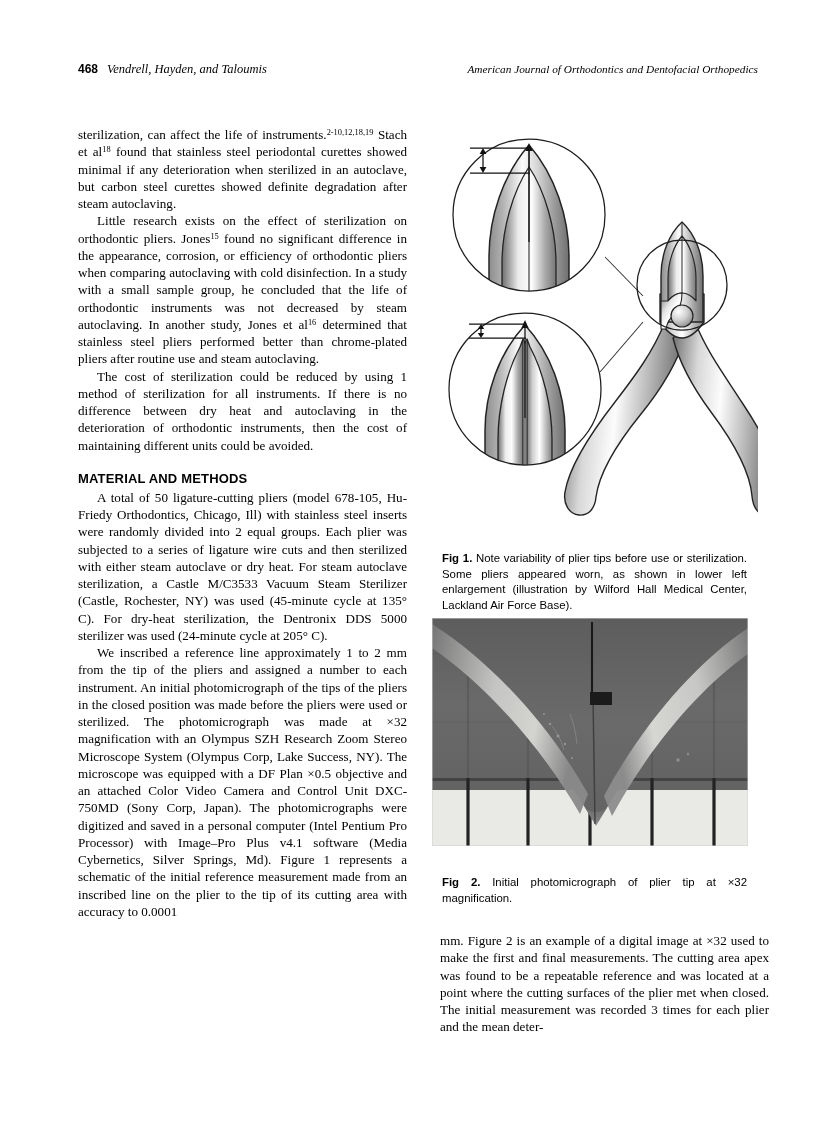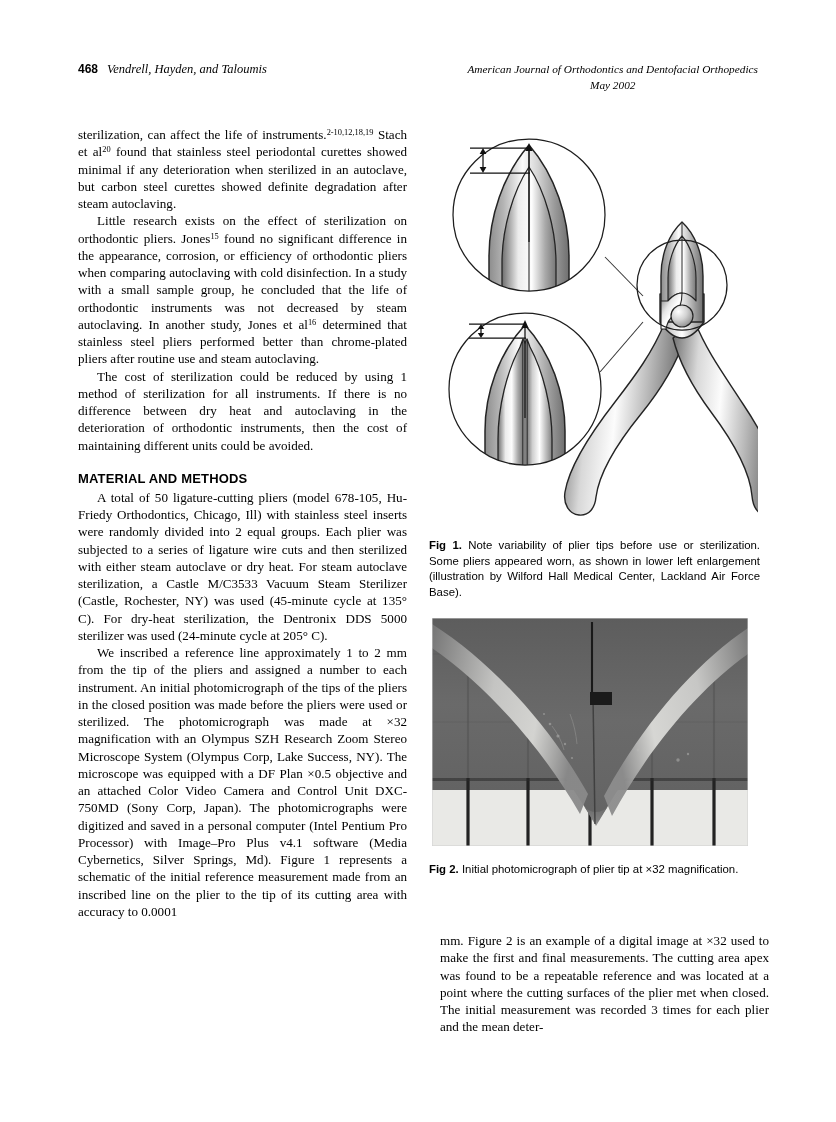--- a/index.html
+++ b/index.html
@@ -88,21 +88,21 @@
     font-size: 13px;
     letter-spacing: 0.18px;
   }
 
   
   .caption {
     font-family: "Liberation Sans", "DejaVu Sans", sans-serif;
     font-size: 11.4px;
     line-height: 15.6px;
     text-align: justify;
-    margin: 0;
+    margin: 13px;
   }
   .caption .lbl { font-weight: bold; }
 
   
   #fig1-wrap {
     position: absolute;
     left: 429px;
     top: 126px;
     width: 329px;
     height: 396px;
@@ -145,27 +145,26 @@
 <body>
 
 <div class="page">
 
   <div class="runhead">
     <div class="runhead-left">
       <span class="runhead-pageno">468</span><span class="runhead-authors">Vendrell, Hayden, and Taloumis</span>
     </div>
     <div class="runhead-right">
       <div>American Journal of Orthodontics and Dentofacial Orthopedics</div>
-      <div>May 2002</div>
     </div>
   </div>
 
   <div class="col col-left">
     <div id="left-body">
-        <p class="body noindent">sterilization, can affect the life of instruments.<sup>2-10,12,18,19</sup> Stach et al<sup>20</sup> found that stainless steel periodontal curettes showed minimal if any deterioration when sterilized in an autoclave, but carbon steel curettes showed definite degradation after steam autoclaving.</p>
+        <p class="body noindent">sterilization, can affect the life of instruments.<sup>2-10,12,18,19</sup> Stach et al<sup>18</sup> found that stainless steel periodontal curettes showed minimal if any deterioration when sterilized in an autoclave, but carbon steel curettes showed definite degradation after steam autoclaving.</p>
         <p class="body">Little research exists on the effect of sterilization on orthodontic pliers. Jones<sup>15</sup> found no significant difference in the appearance, corrosion, or efficiency of orthodontic pliers when comparing autoclaving with cold disinfection. In a study with a small sample group, he concluded that the life of orthodontic instruments was not decreased by steam autoclaving. In another study, Jones et al<sup>16</sup> determined that stainless steel pliers performed better than chrome-plated pliers after routine use and steam autoclaving.</p>
         <p class="body">The cost of sterilization could be reduced by using 1 method of sterilization for all instruments. If there is no difference between dry heat and autoclaving in the deterioration of orthodontic instruments, then the cost of maintaining different units could be avoided.</p>
       </div>
     <h2 class="section">MATERIAL AND METHODS</h2>
     <div id="left-methods">
         <p class="body">A total of 50 ligature-cutting pliers (model 678-105, Hu-Friedy Orthodontics, Chicago, Ill) with stainless steel inserts were randomly divided into 2 equal groups. Each plier was subjected to a series of ligature wire cuts and then sterilized with either steam autoclave or dry heat. For steam autoclave sterilization, a Castle M/C3533 Vacuum Steam Sterilizer (Castle, Rochester, NY) was used (45-minute cycle at 135° C). For dry-heat sterilization, the Dentronix DDS 5000 sterilizer was used (24-minute cycle at 205° C).</p>
         <p class="body">We inscribed a reference line approximately 1 to 2 mm from the tip of the pliers and assigned a number to each instrument. An initial photomicrograph of the tips of the pliers in the closed position was made before the pliers were used or sterilized. The photomicrograph was made at ×32 magnification with an Olympus SZH Research Zoom Stereo Microscope System (Olympus Corp, Lake Success, NY). The microscope was equipped with a DF Plan ×0.5 objective and an attached Color Video Camera and Control Unit DXC-750MD (Sony Corp, Japan). The photomicrographs were digitized and saved in a personal computer (Intel Pentium Pro Processor) with Image–Pro Plus v4.1 software (Media Cybernetics, Silver Springs, Md). Figure 1 represents a schematic of the initial reference measurement made from an inscribed line on the plier to the tip of its cutting area with accuracy to 0.0001</p>
       </div>
   </div>
 

